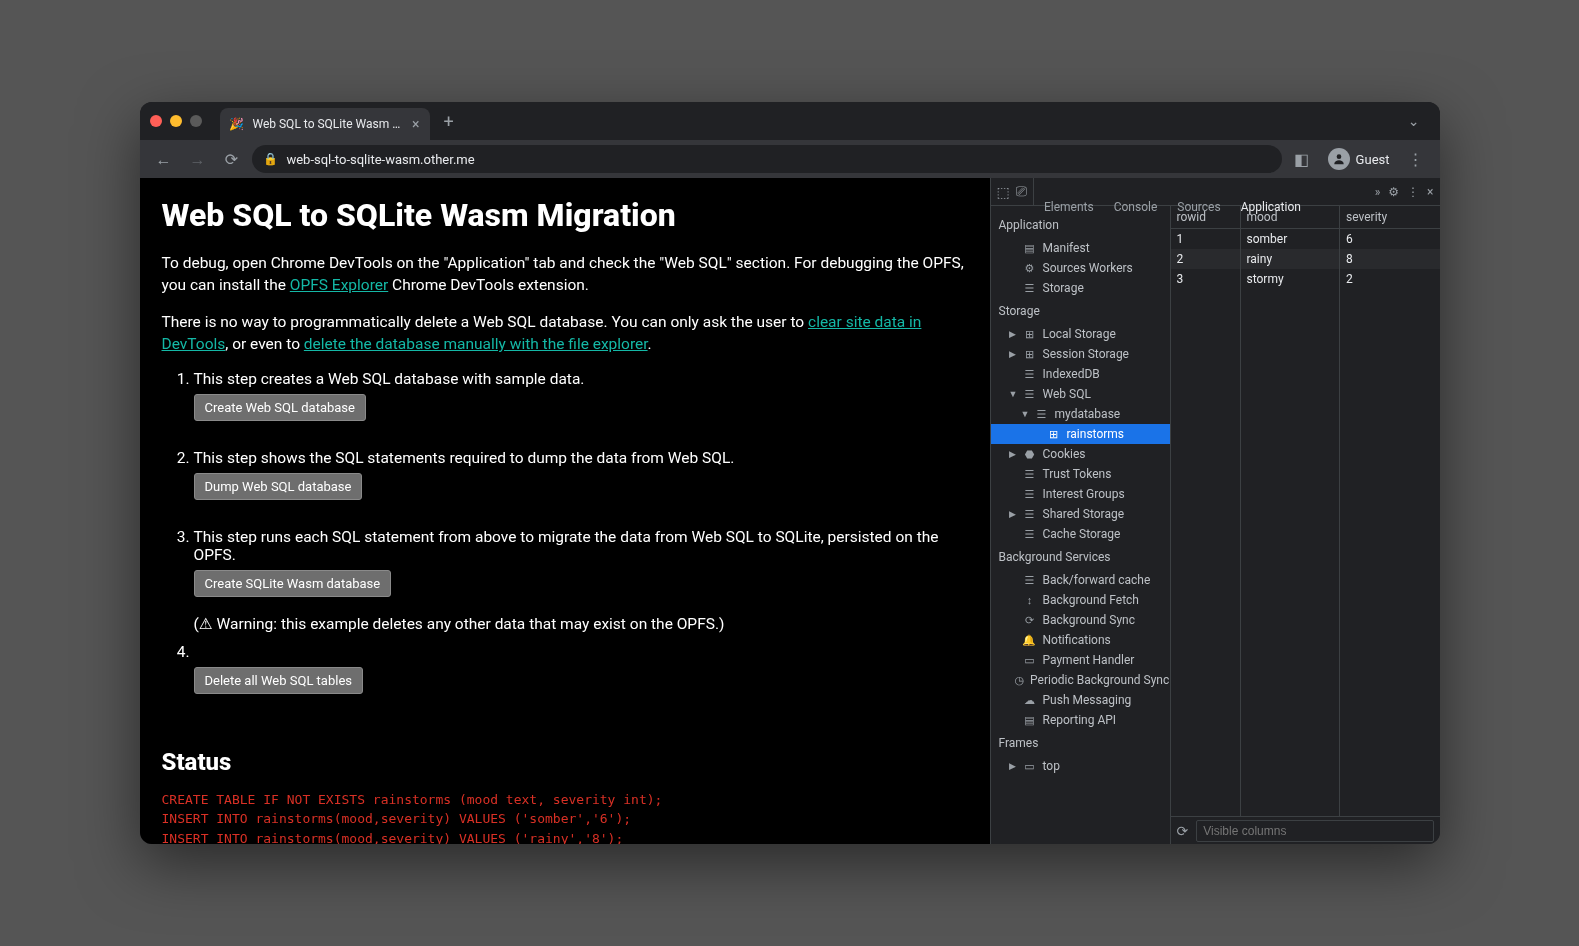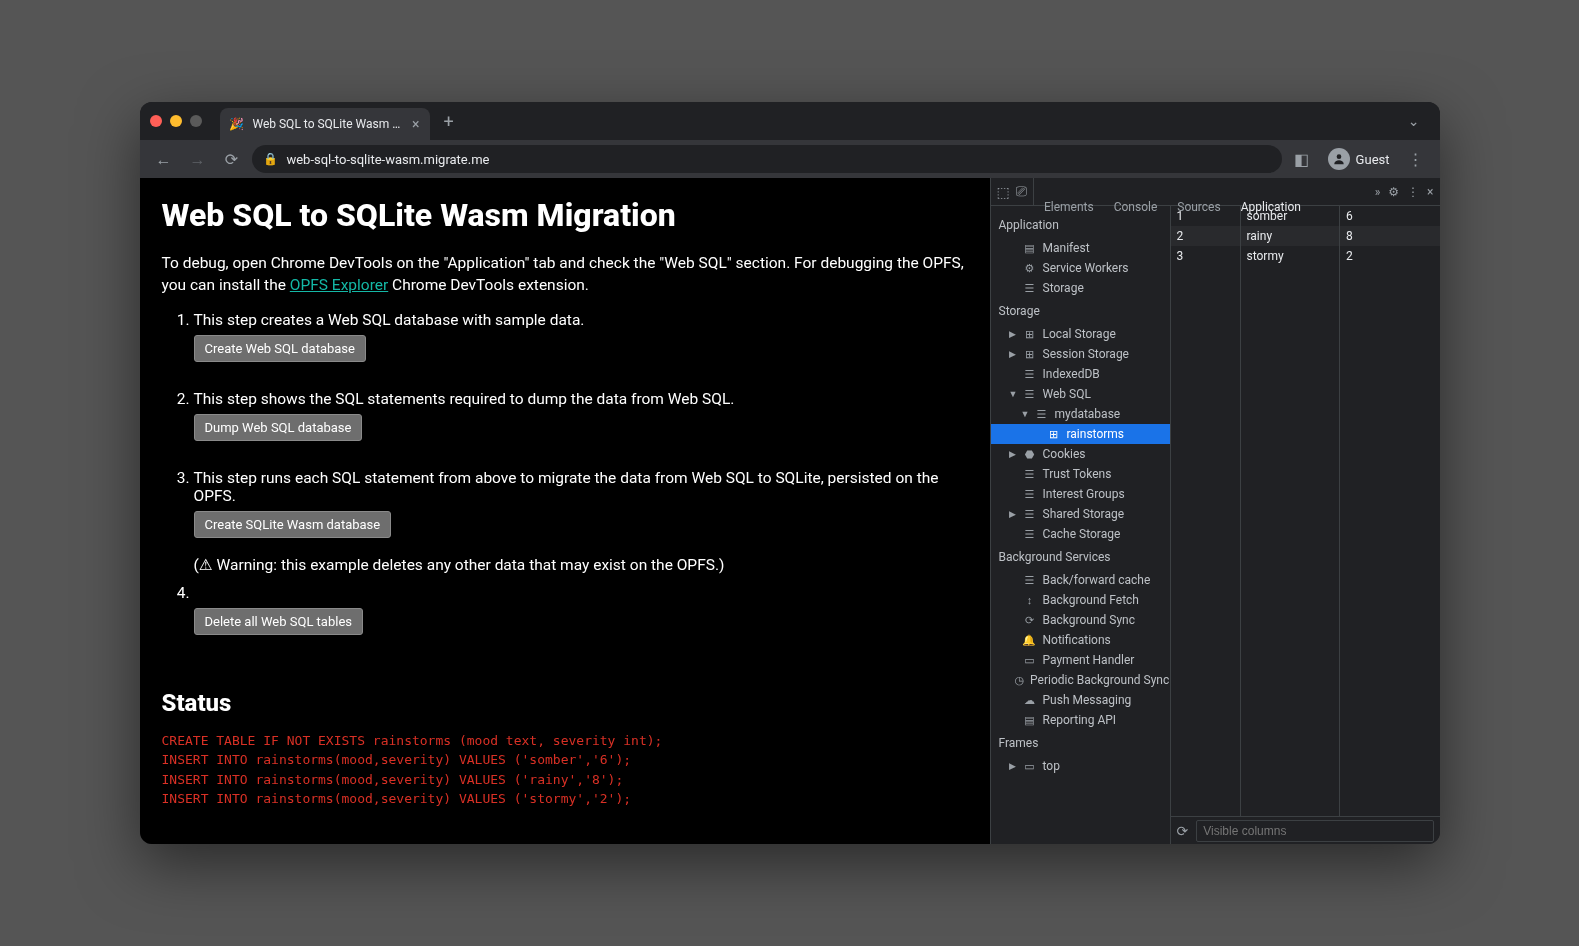--- a/index.html
+++ b/index.html
@@ -145,21 +145,21 @@
     <div class="spacer"></div>
     <div class="caret-down">⌄</div>
   </div>
 
   <div class="toolbar">
     <div class="tbtn">←</div>
     <div class="tbtn dis">→</div>
     <div class="tbtn">⟳</div>
     <div class="omnibox">
       <span class="lock">🔒</span>
-      <span>web-sql-to-sqlite-wasm.migrate.me</span>
+      <span>web-sql-to-sqlite-wasm.other.me</span>
     </div>
     <div class="right-icons">
       <div class="tbtn">◧</div>
       <div class="guest">
         <div class="avatar">
             <svg width="14" height="14" viewBox="0 0 24 24" fill="#202124">
               <circle cx="12" cy="8" r="4"></circle>
               <path d="M4 20c0-4 4-6 8-6s8 2 8 6v1H4z"></path>
             </svg>
           </div>
@@ -168,20 +168,23 @@
       <div class="tbtn">⋮</div>
     </div>
   </div>
 
   <div class="content">
 
     <div class="page">
       <h1>Web SQL to SQLite Wasm Migration</h1>
       <p>
         <span>To debug, open Chrome DevTools on the "Application" tab and check the "Web SQL" section. For debugging the OPFS, you can install the </span><a href="#">OPFS Explorer</a><span> Chrome DevTools extension.</span>
+      </p>
+      <p>
+        <span>There is no way to programmatically delete a Web SQL database. You can only ask the user to </span><a href="#">clear site data in DevTools</a><span>, or even to </span><a href="#">delete the database manually with the file explorer</a><span>.</span>
       </p>
       <ol>
         <li>
           <span>This step creates a Web SQL database with sample data.</span><br>
           <span class="btn">Create Web SQL database</span>
         </li>
         <li>
           <span>This step shows the SQL statements required to dump the data from Web SQL.</span><br>
           <span class="btn">Dump Web SQL database</span>
         </li>
@@ -225,21 +228,21 @@
         <div class="dt-side">
           <div class="sec-h">Application</div>
           <div class="item d1">
               <span class="noarrow"></span>
               <span class="icn">▤</span>
               <span>Manifest</span>
             </div>
           <div class="item d1">
               <span class="noarrow"></span>
               <span class="icn">⚙</span>
-              <span>Service Workers</span>
+              <span>Sources Workers</span>
             </div>
           <div class="item d1">
               <span class="noarrow"></span>
               <span class="icn">☰</span>
               <span>Storage</span>
             </div>
 
           <div class="sec-h">Storage</div>
           <div class="item d1">
               <span class="arrow">▶</span>
@@ -341,20 +344,25 @@
 
           <div class="sec-h">Frames</div>
           <div class="item d1">
               <span class="arrow">▶</span>
               <span class="icn">▭</span>
               <span>top</span>
             </div>
         </div>
 
         <div class="dt-data">
+          <div class="grid-head">
+            <div class="gh">rowid</div>
+            <div class="gh">mood</div>
+            <div class="gh">severity</div>
+          </div>
           <div class="grid-row">
             <div class="gc">1</div>
             <div class="gc">somber</div>
             <div class="gc">6</div>
           </div>
           <div class="grid-row alt">
             <div class="gc">2</div>
             <div class="gc">rainy</div>
             <div class="gc">8</div>
           </div>

